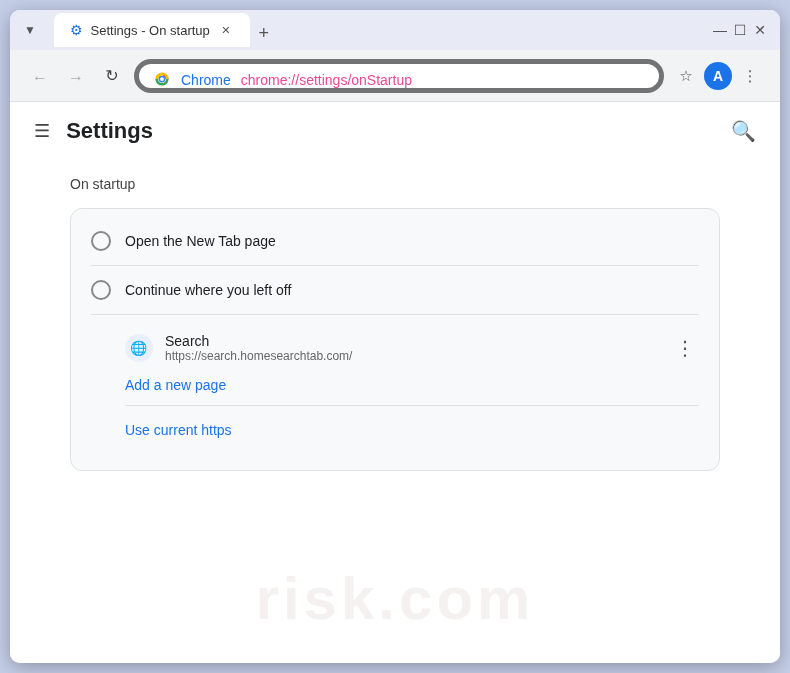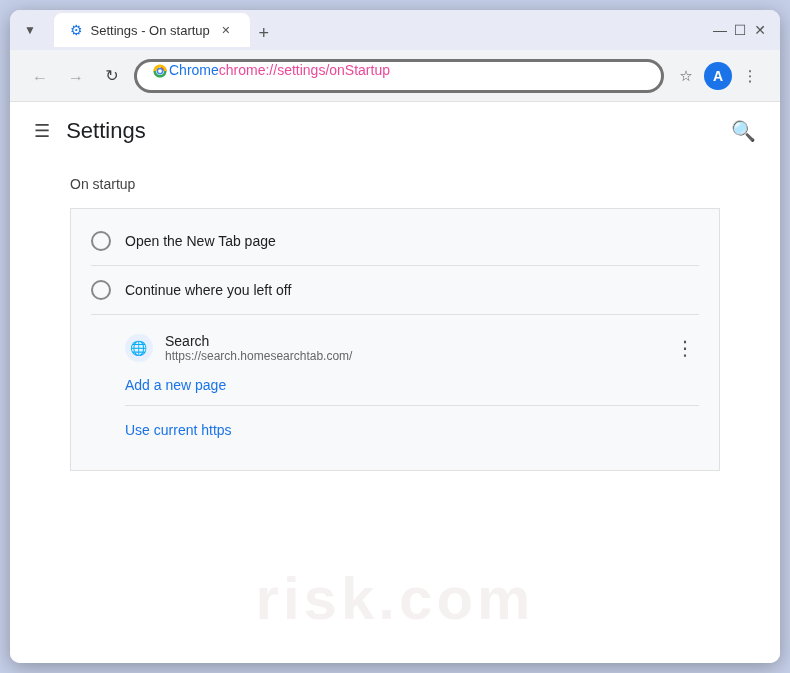--- a/index.html
+++ b/index.html
@@ -121,24 +121,24 @@
       font-size: 16px;
       border-radius: 50%;
     }
     .nav-btn.disabled { color: #aaa; cursor: default; }
     .url-bar {
       flex: 1;
       background: #fff;
       border-radius: 20px;
       height: 34px;
       display: flex;
-      align-items: flex-start;
+      align-items: flex-end;
       padding: 0 14px;
-      gap: 0;
-      border: 3px solid #737373;
+      gap: 10px;
+      border: 5px solid #737373;
       font-size: 14px;
       color: #333;
     }
     .chrome-logo {
       width: 18px;
       height: 18px;
       position: relative;
       flex-shrink: 0;
     }
     .chrome-logo svg { width: 18px; height: 18px; }
@@ -191,41 +191,41 @@
       border-bottom: none;
       gap: 16px;
     }
     .menu-icon {
       font-size: 18px;
       color: #444;
       cursor: pointer;
     }
     .settings-title {
       font-size: 22px;
-      font-weight: 400;
+      font-weight: 700;
       color: #202124;
     }
     .search-icon {
       margin-left: auto;
       font-size: 20px;
       color: #444;
       cursor: pointer;
     }
     .settings-content {
       padding: 16px 60px;
     }
     .section-title {
       font-size: 14px;
       color: #444;
       margin-bottom: 16px;
       font-weight: 500;
     }
     .options-card {
       background: #f8f9fa;
-      border-radius: 0;
+      border-radius: 12px;
       padding: 8px 0;
       border: 1px solid #e0e0e0;
     }
     .option-row {
       display: flex;
       align-items: center;
       padding: 14px 20px;
       gap: 14px;
       cursor: pointer;
     }

